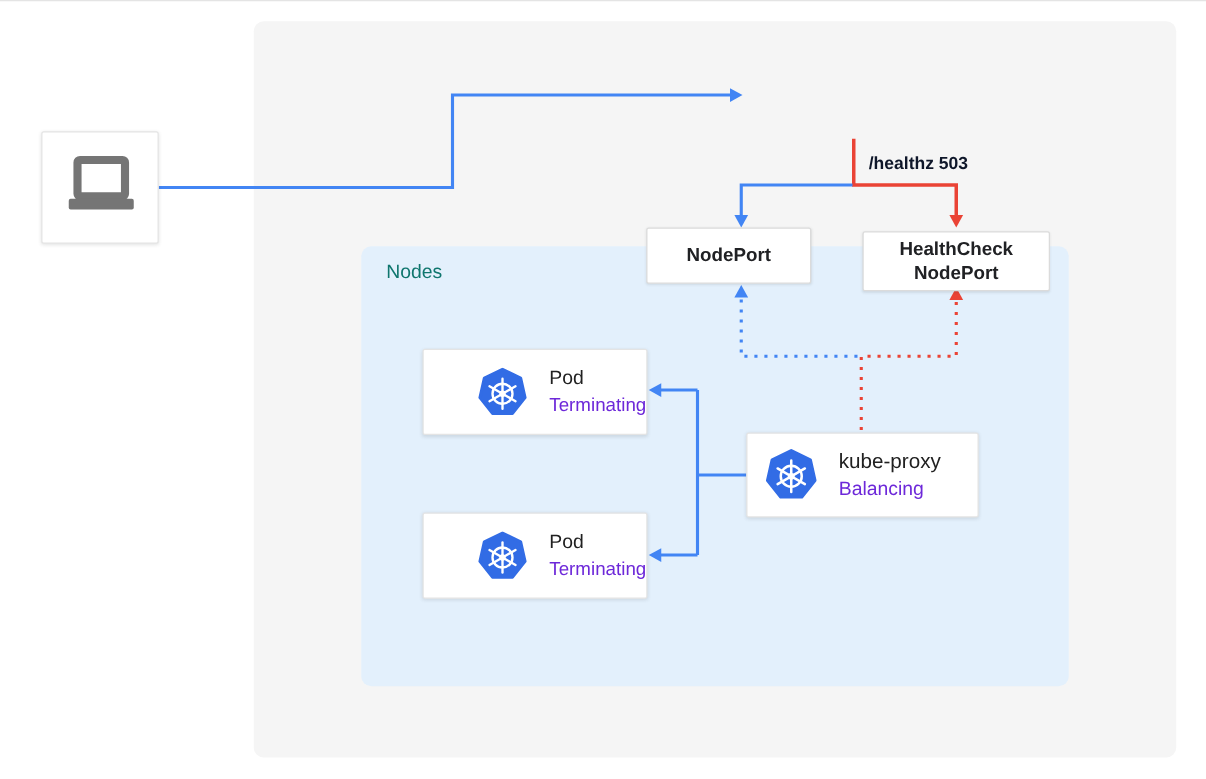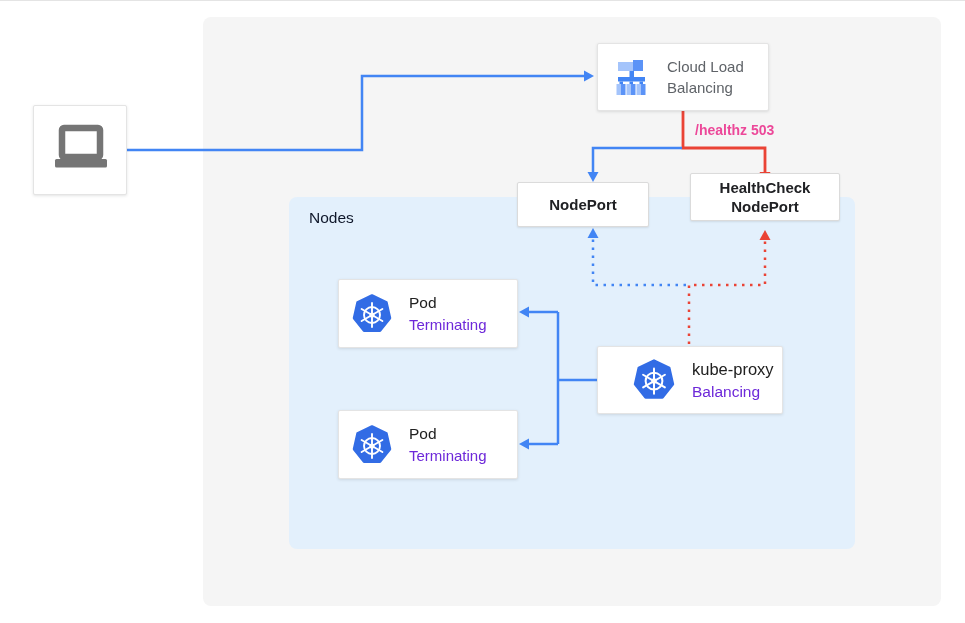--- a/index.html
+++ b/index.html
@@ -26,21 +26,21 @@
     position: absolute;
     left: 289px; top: 196px;
     width: 566px; height: 352px;
     background: #e3f0fc;
     border-radius: 8px;
   }
   .nodes-label {
     position: absolute;
     left: 309px; top: 208px;
     font-size: 15.5px;
-    color: #0f172a;
+    color: #0f766e;
   }
   .card {
     position: absolute;
     background: #ffffff;
     border: 1px solid #e4e4e4;
     border-radius: 2px;
     box-shadow: 0 1px 3px rgba(60,64,67,0.14);
     display: flex;
     align-items: center;
   }
@@ -70,51 +70,51 @@
     display: flex;
     align-items: center;
     justify-content: center;
     text-align: center;
     font-weight: bold;
     font-size: 15px;
     line-height: 19px;
     color: #202124;
   }
   .nodeport-card { left: 517px; top: 181px; width: 132px; height: 45px; }
-  .hc-card      { left: 690px; top: 172px; width: 150px; height: 48px; }
+  .hc-card      { left: 690px; top: 184px; width: 150px; height: 48px; }
   .pod-card {
-    width: 180px; height: 69px;
+    width: 180px; height: 69px; justify-content: flex-end;
   }
   .pod-card-1 { left: 338px; top: 278px; }
   .pod-card-2 { left: 338px; top: 409px; }
   .pod-card .icon-wrap { margin-left: 13px; }
   .entity-text { margin-left: 17px; }
   .entity-title {
     font-size: 15.5px;
     color: #212121;
     line-height: 23px;
   }
   .entity-sub {
     font-size: 15px;
     color: #6d28d9;
     line-height: 22px;
   }
   .kproxy-card {
     left: 597px; top: 345px;
-    width: 186px; height: 68px; padding-left: 21px;
+    width: 186px; height: 68px;
   }
   .kproxy-card .icon-wrap { margin-left: 14px; }
   .kproxy-card .entity-title { font-size: 16.5px; }
   .kproxy-card .entity-sub { font-size: 15.5px; }
   .healthz-label {
     position: absolute;
     left: 695px; top: 121px;
     font-size: 14px;
     font-weight: bold;
-    color: #ec4899;
+    color: #0f172a;
   }
   .wires {
     position: absolute;
     left: 0; top: 0;
     width: 965px; height: 623px;
     pointer-events: none;
   }
   .icon-wrap { display: flex; align-items: center; justify-content: center; }
 </style>
 </head>
@@ -154,40 +154,20 @@
 
   <div class="card laptop-card">
     <span class="icon-wrap">
       <svg width="60" height="58" viewBox="0 0 60 58">
         <rect x="12" y="7" width="38" height="29" rx="2" fill="none" stroke="#757575" stroke-width="6.5"></rect>
         <rect x="5" y="38" width="52" height="8.5" rx="1.5" fill="#757575"></rect>
       </svg>
     </span>
   </div>
 
-  <div class="card clb-card">
-    <span class="icon-wrap">
-      <svg width="44" height="40" viewBox="0 0 42 40">
-        <rect x="7" y="5" width="15" height="9" fill="#A4C4FB"></rect>
-        <rect x="22" y="3" width="10" height="11" fill="#5B93F7"></rect>
-        <rect x="18.5" y="14" width="4.5" height="7" fill="#4285F4"></rect>
-        <rect x="7" y="20" width="27" height="4.5" fill="#4285F4"></rect>
-        <rect x="8.5" y="24.5" width="3.5" height="3.5" fill="#4285F4"></rect>
-        <rect x="18.5" y="24.5" width="3.5" height="3.5" fill="#4285F4"></rect>
-        <rect x="28.5" y="24.5" width="3.5" height="3.5" fill="#4285F4"></rect>
-        <rect x="5.5" y="27" width="4.5" height="11" fill="#A4C4FB"></rect>
-        <rect x="10" y="27" width="4.5" height="11" fill="#5B93F7"></rect>
-        <rect x="15.5" y="27" width="4.5" height="11" fill="#A4C4FB"></rect>
-        <rect x="20" y="27" width="4.5" height="11" fill="#5B93F7"></rect>
-        <rect x="25.5" y="27" width="4.5" height="11" fill="#A4C4FB"></rect>
-        <rect x="30" y="27" width="4.5" height="11" fill="#5B93F7"></rect>
-      </svg>
-    </span>
-    <span class="label">Cloud Load Balancing</span>
-  </div>
 
   <span class="healthz-label">/healthz 503</span>
 
   <div class="port-card nodeport-card">
     <span>NodePort</span>
   </div>
 
   <div class="port-card hc-card">
     <span>HealthCheck NodePort</span>
   </div>

